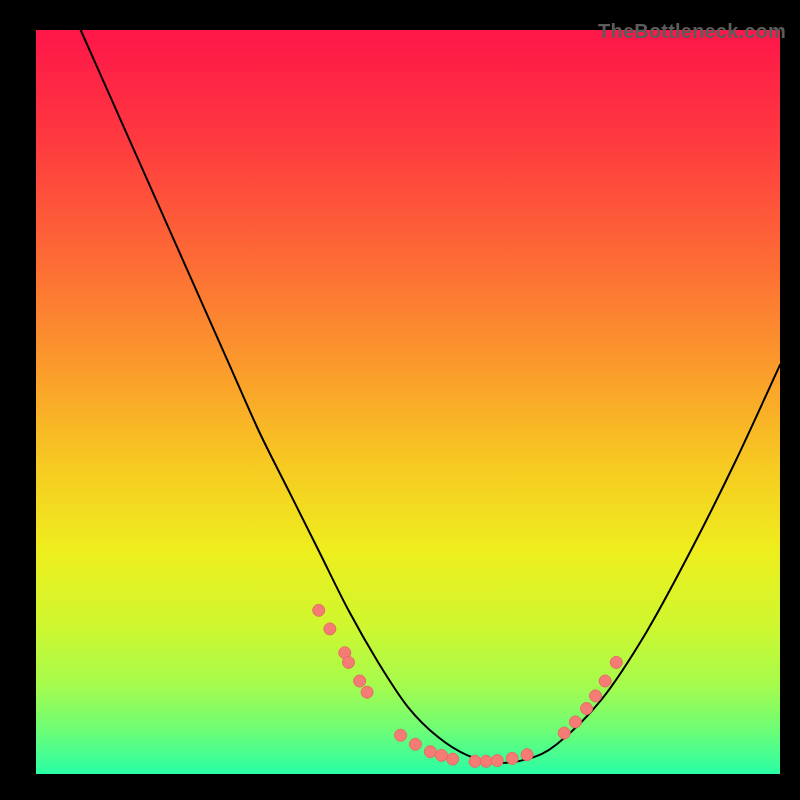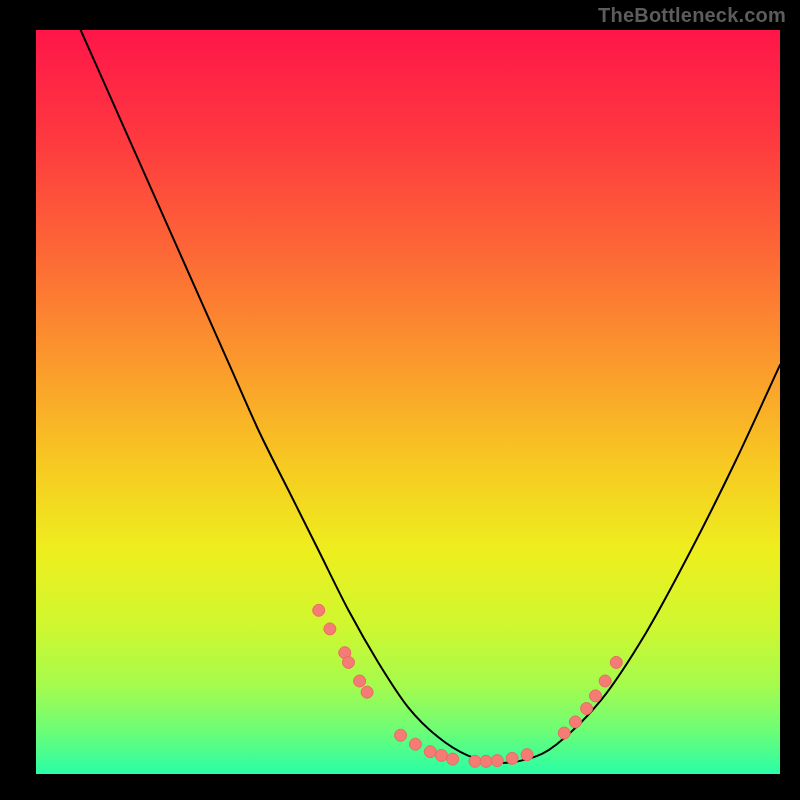--- a/index.html
+++ b/index.html
@@ -11,21 +11,21 @@
     overflow: hidden;
     font-family: Arial, Helvetica, sans-serif;
   }
   .stage {
     position: relative;
     width: 800px;
     height: 800px;
   }
   .watermark {
     position: absolute;
-    top: 4px;
+    top: 20px;
     right: 14px;
     color: #5c5c5c;
     font-size: 20px;
     font-weight: 600;
     letter-spacing: 0.2px;
     z-index: 10;
   }
   svg.plot {
     position: absolute;
     top: 0;

